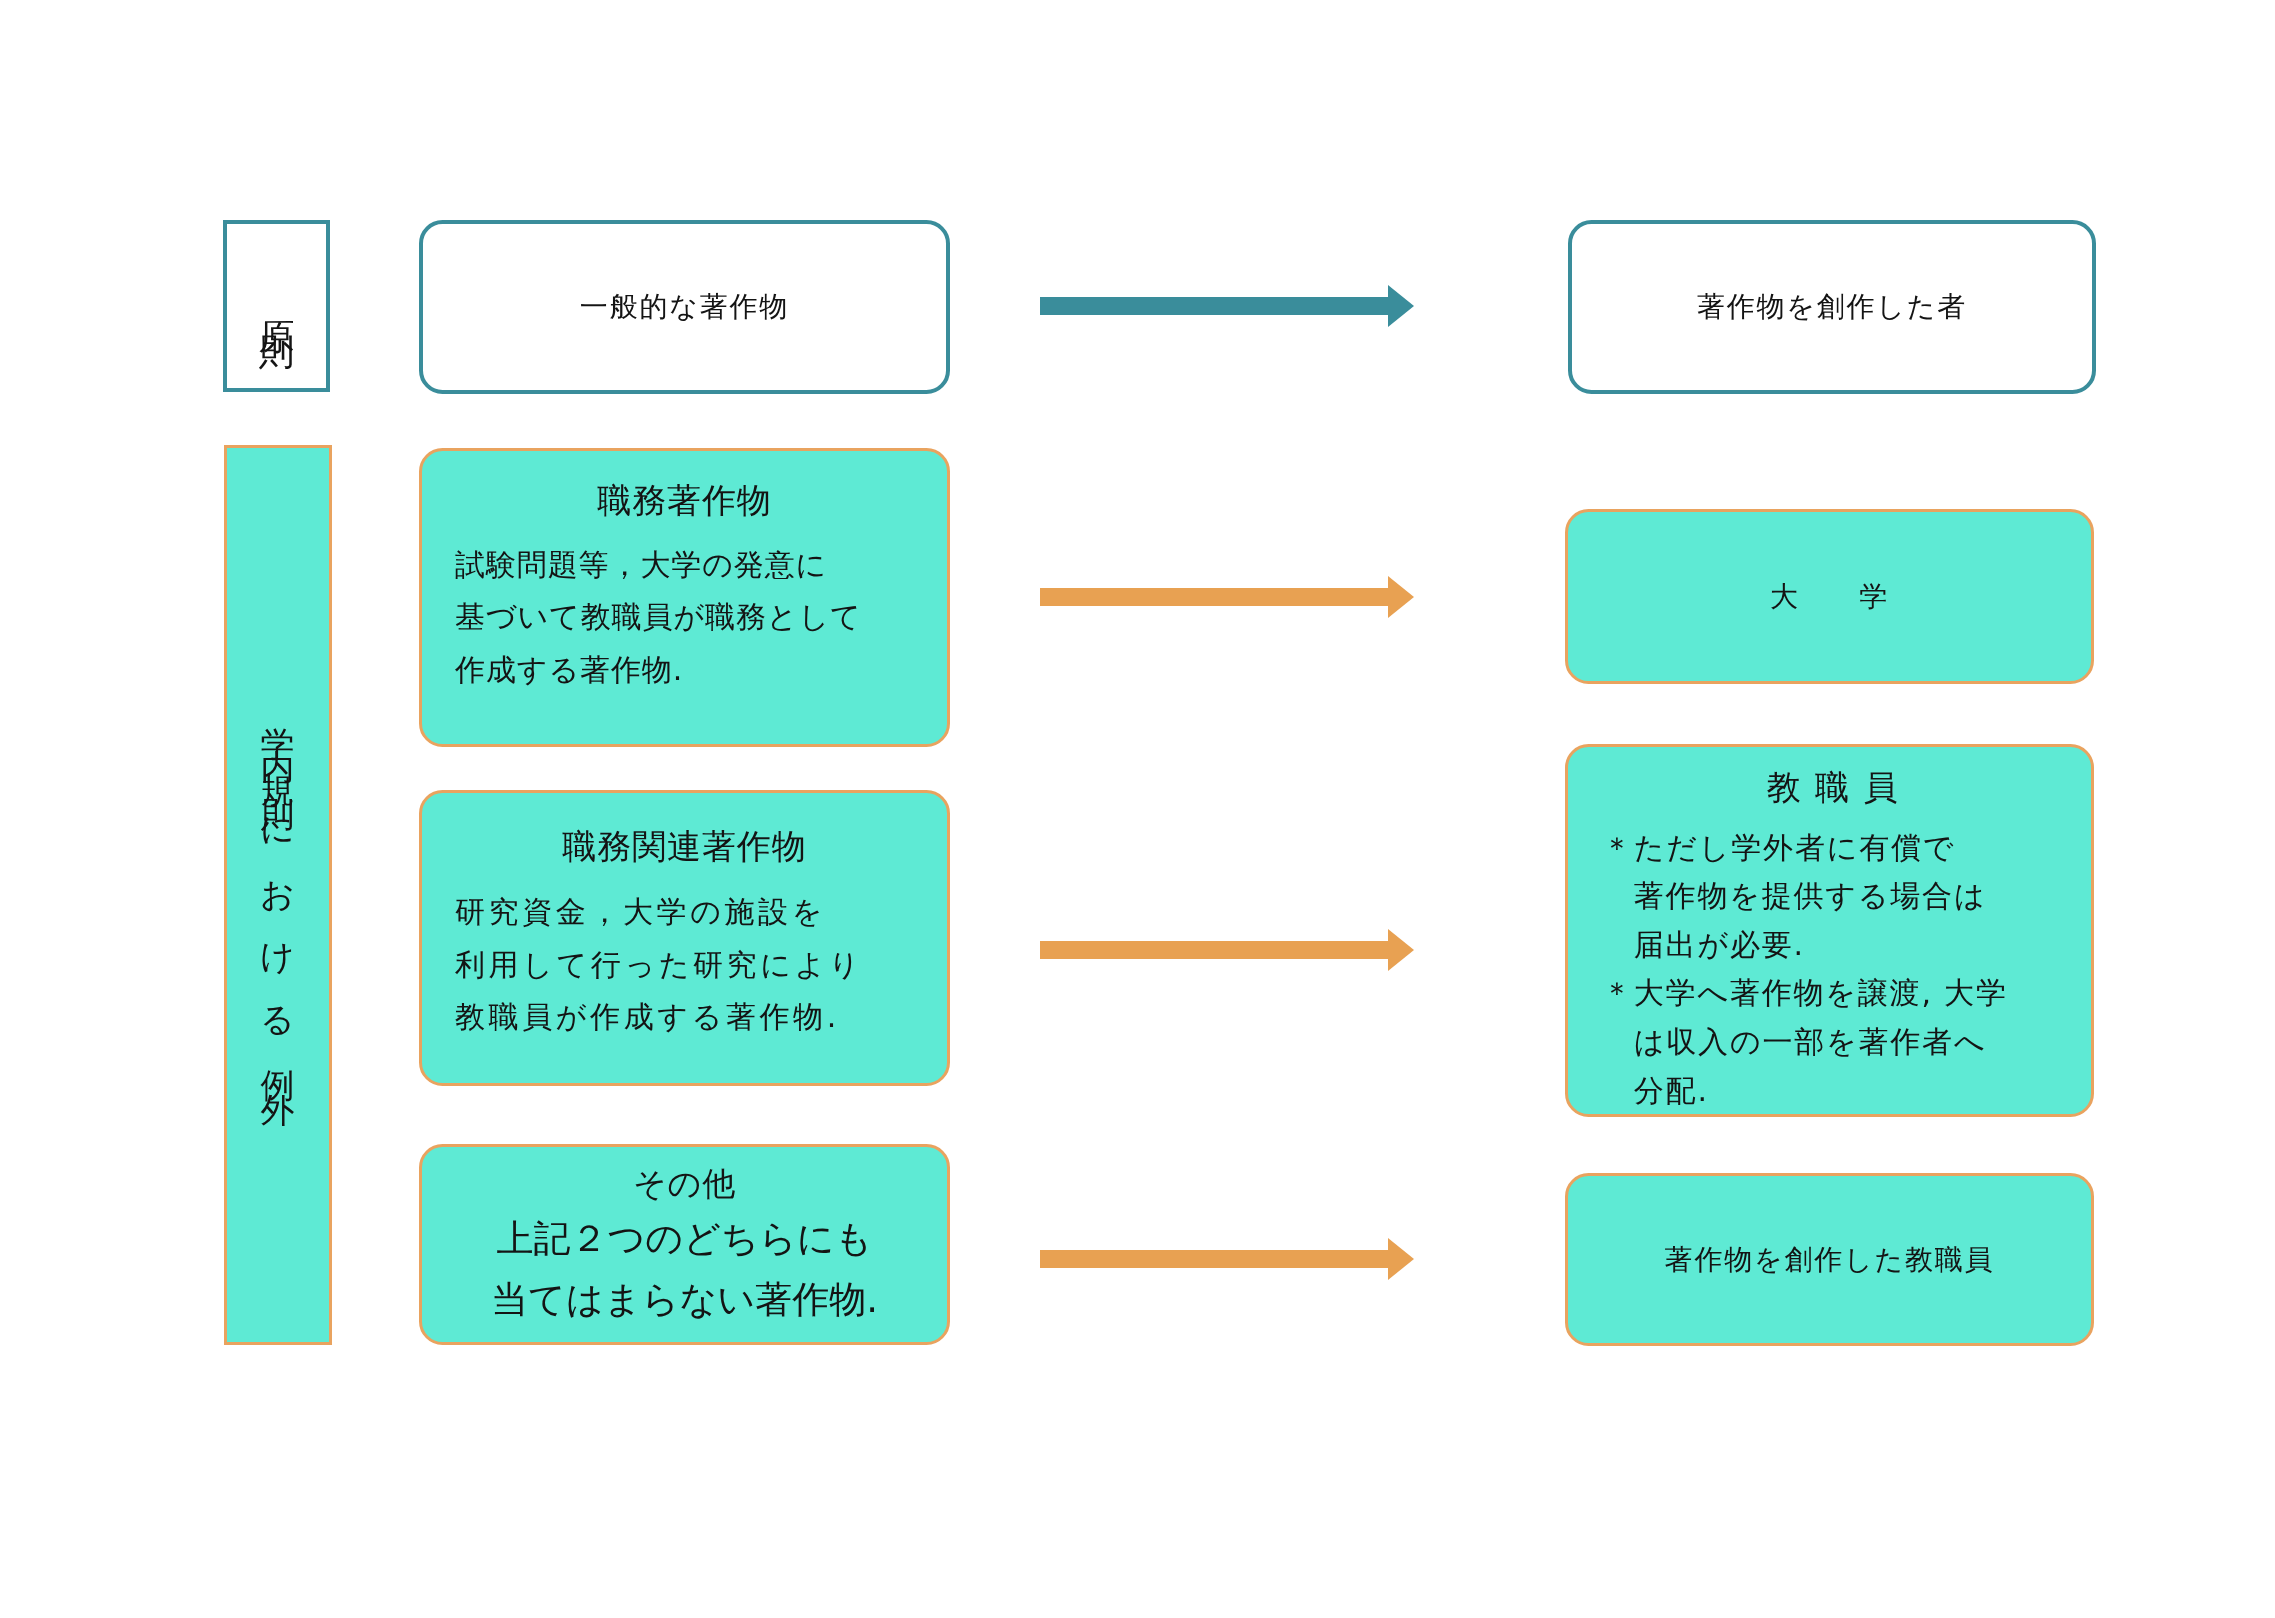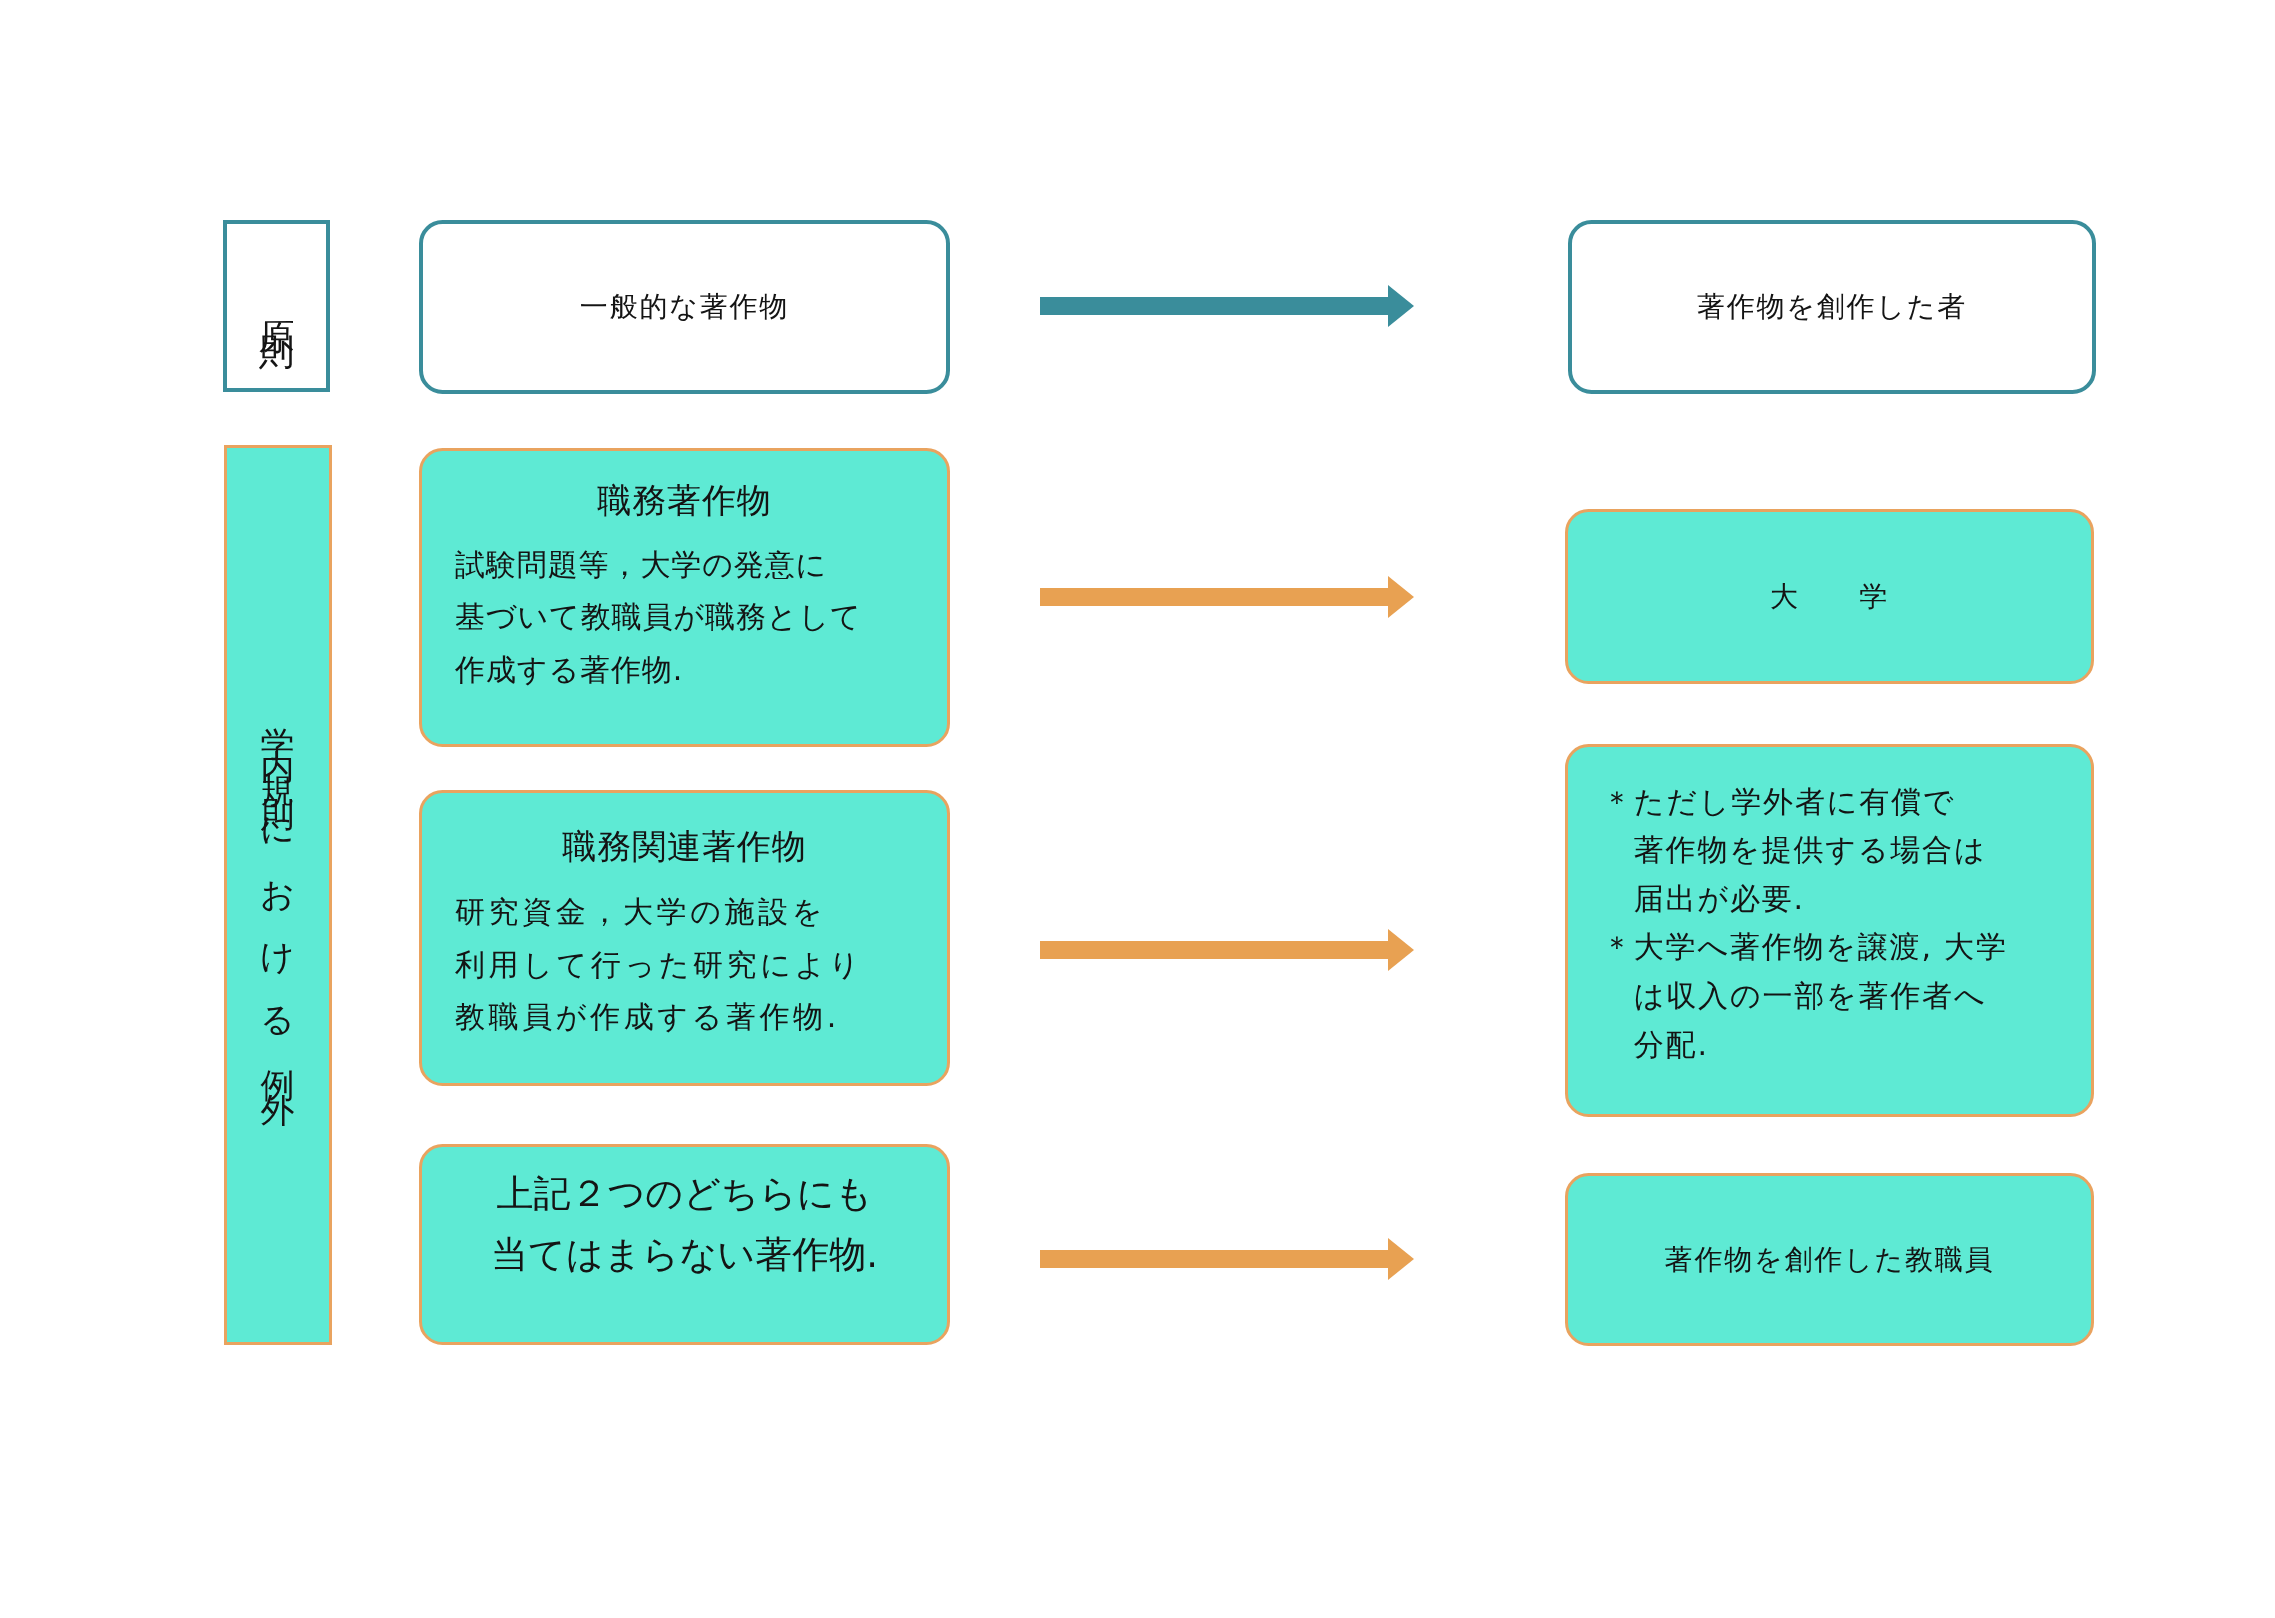--- a/index.html
+++ b/index.html
@@ -121,29 +121,31 @@
 利用して行った研究により
 教職員が作成する著作物.</div>
 </div>
 
 <div class="abs arrow orange" style="left:1040px; top:929px;">
   <div class="shaft"></div>
   <div class="head"></div>
 </div>
 
 <div id="own-staff" class="abs orange-box rounded note-box" style="left:1565px; top:744px; width:529px; height:373px;">
+  <div class="box-title">教 職 員</div>
   <div class="box-body">＊ただし学外者に有償で
 　著作物を提供する場合は
 　届出が必要.
 ＊大学へ著作物を譲渡, 大学
 　は収入の一部を著作者へ
 　分配.</div>
 </div>
 
 <div id="src-other" class="abs orange-box rounded note-box" style="left:419px; top:1144px; width:531px; height:201px;">
+  <div class="box-title">その他</div>
   <div class="box-body">上記２つのどちらにも
 当てはまらない著作物.</div>
 </div>
 
 <div class="abs arrow orange" style="left:1040px; top:1238px;">
   <div class="shaft"></div>
   <div class="head"></div>
 </div>
 
 <div class="abs orange-box rounded center-flex" style="left:1565px; top:1173px; width:529px; height:173px;">

